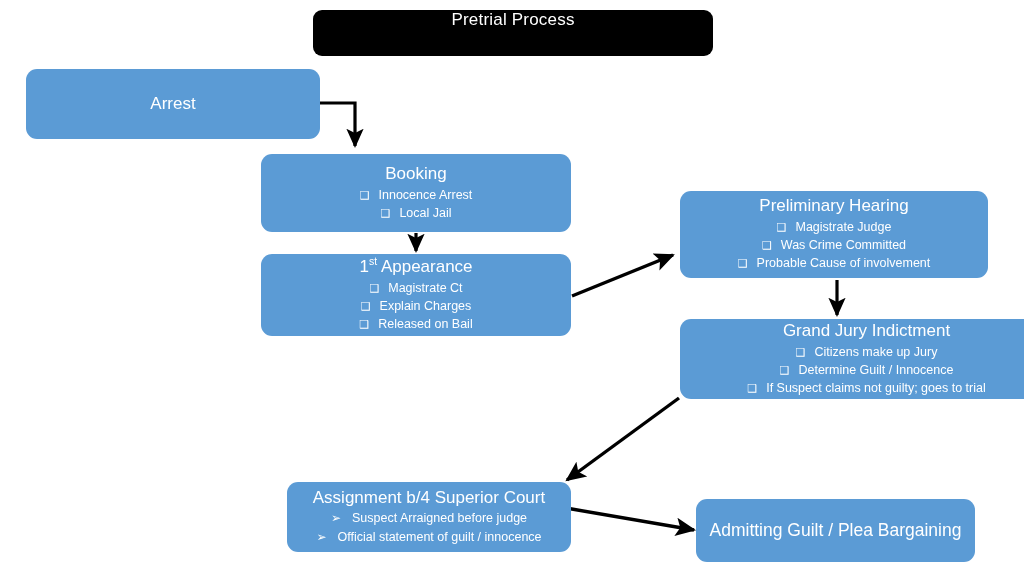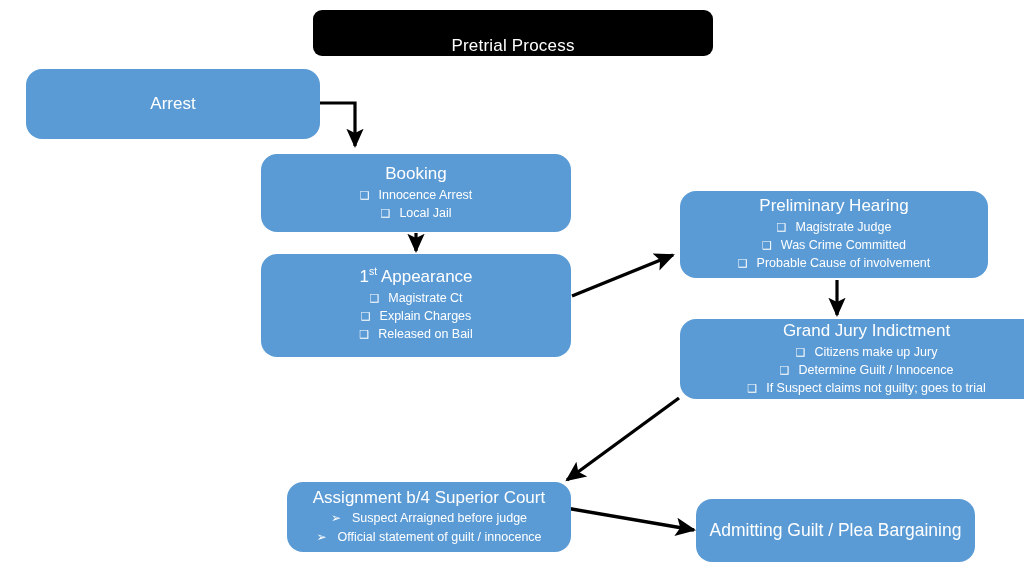--- a/index.html
+++ b/index.html
@@ -22,32 +22,32 @@
   }
   .title-bar {
     position: absolute;
     left: 313px;
     top: 10px;
     width: 400px;
     height: 46px;
     background: #000000;
     border-radius: 9px;
     display: flex;
-    align-items: flex-end;
+    align-items: flex-start;
     justify-content: center;
   }
   .title-bar .title-text {
     color: #ffffff;
     font-size: 17px;
     letter-spacing: 0.2px;
   }
   .node {
     position: absolute;
     background: #5B9BD5;
-    border-radius: 16px;
+    border-radius: 11px;
     box-sizing: border-box;
     display: flex;
     flex-direction: column;
     align-items: center;
     justify-content: center;
     color: #ffffff;
     padding: 3px 6px;
   }
   .node .node-title {
     font-size: 17px;
@@ -131,21 +131,21 @@
     <div class="bullets">
       <div class="bullet">
         <span class="glyph">❑</span><span>Innocence Arrest</span>
       </div>
       <div class="bullet">
         <span class="glyph">❑</span><span>Local Jail</span>
       </div>
     </div>
   </div>
 
-  <div class="node" style="left:261px; top:254px; width:310px; height:103px;">
+  <div class="node" style="left:261px; top:254px; width:310px; height:82px;">
     <div class="node-title"><span>1</span><sup>st</sup><span> Appearance</span></div>
     <div class="bullets">
       <div class="bullet">
         <span class="glyph">❑</span><span>Magistrate Ct</span>
       </div>
       <div class="bullet">
         <span class="glyph">❑</span><span>Explain Charges</span>
       </div>
       <div class="bullet">
         <span class="glyph">❑</span><span>Released on Bail</span>

